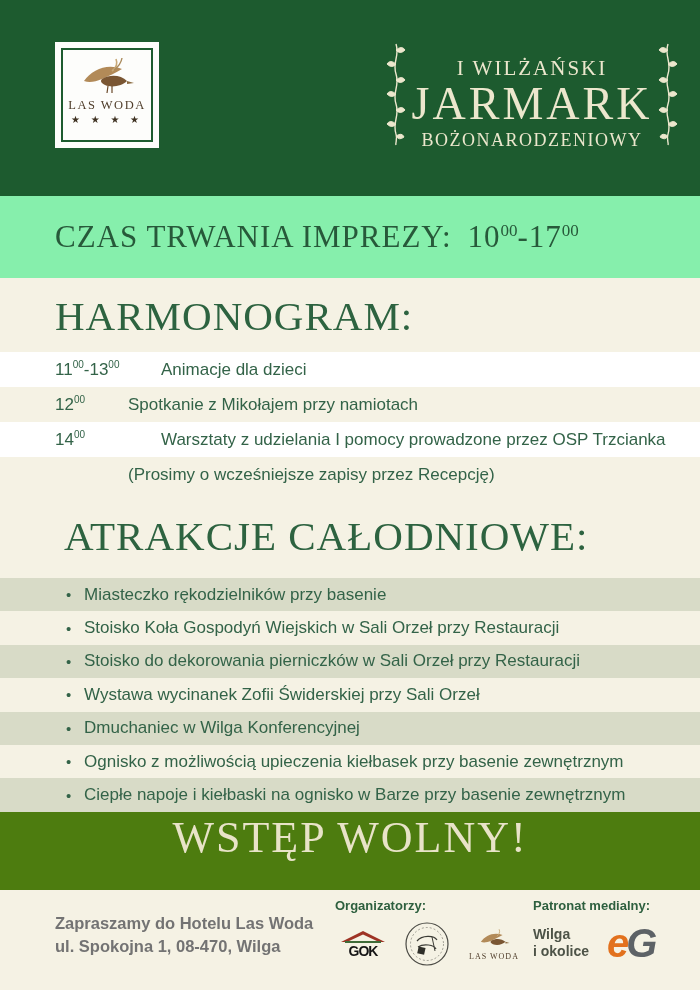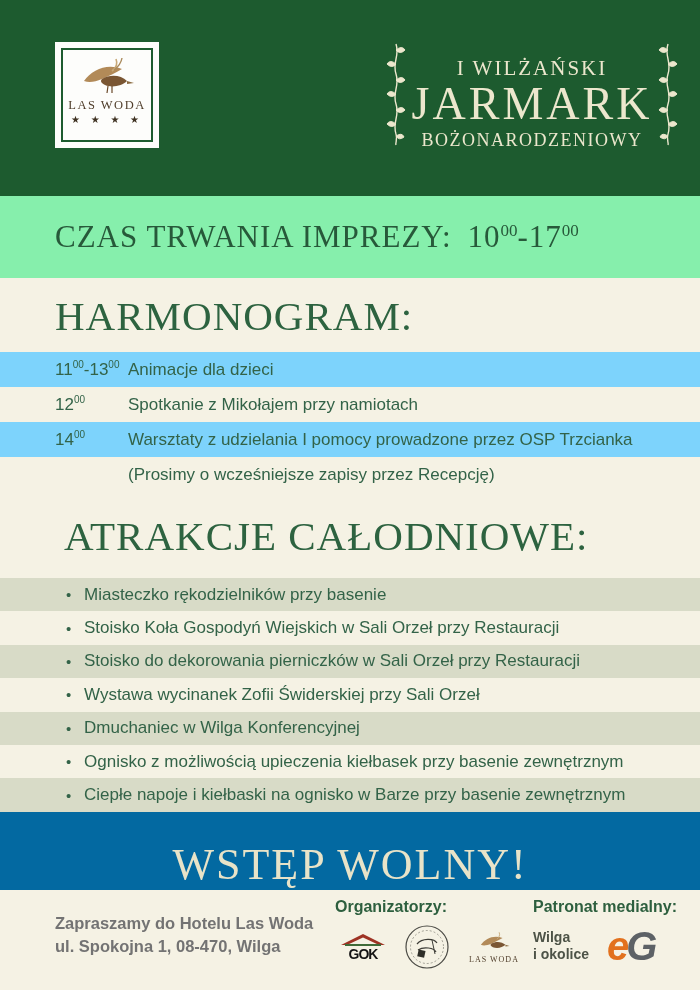--- a/index.html
+++ b/index.html
@@ -29,38 +29,38 @@
   .duration-text sup{font-size:17px;letter-spacing:0;}
   
   .main{position:absolute;top:278px;left:0;width:700px;height:534px;}
   .section-heading{position:absolute;font-family:"Liberation Serif",serif;font-size:41px;
                    color:#2d6340;letter-spacing:1px;}
   #harmonogram-heading{left:55px;top:14px;}
   #atrakcje-heading{left:64px;top:234px;}
   .schedule-rows{position:absolute;top:74px;left:0;width:700px;}
   .srow{display:flex;align-items:center;height:35px;padding-left:55px;box-sizing:border-box;
         font-size:17px;color:#336348;}
-  .srow.striped{background:#7dd3fc;}
+  .srow.striped{background:#ffffff;gap:33px;}
   .stime{width:73px;flex:0 0 73px;}
   .stime sup{font-size:10px;}
   .bullet-rows{position:absolute;top:300px;left:0;width:700px;}
   .brow{display:flex;align-items:center;height:33.4px;padding-left:66px;box-sizing:border-box;
         font-size:17px;color:#336348;}
   .brow.striped{background:#d8dbc7;}
   .bdot{width:18px;flex:0 0 18px;font-size:15px;}
   
-  .free-band{position:absolute;top:812px;left:0;width:700px;height:78px;background:#0369a1;
-             display:flex;align-items:flex-end;justify-content:center;}
+  .free-band{position:absolute;top:812px;left:0;width:700px;height:78px;background:#4d7c0f;
+             display:flex;align-items:flex-start;justify-content:center;}
   .free-text{font-family:"Liberation Serif",serif;font-size:44px;color:#e8e3c8;letter-spacing:2px;}
   
   .footer{position:absolute;top:890px;left:0;width:700px;height:100px;background:#f5f2e4;}
   .address{position:absolute;left:55px;top:22px;font-size:16.5px;font-weight:bold;
            color:#737373;line-height:23px;}
   .organizers{position:absolute;left:335px;top:8px;}
-  .footer-heading{font-size:16px;font-weight:bold;color:#2d5f3e;}
+  .footer-heading{font-size:13px;font-weight:bold;color:#2d5f3e;}
   .org-logos{display:flex;align-items:center;gap:13px;margin-top:8px;}
   .gok-logo{display:flex;flex-direction:column;align-items:center;width:56px;}
   .gok-text{font-size:14px;font-weight:bold;color:#141414;letter-spacing:-1px;line-height:16px;}
   .stamp-logo{width:46px;height:46px;}
   .mini-laswoda{display:flex;flex-direction:column;align-items:center;width:62px;}
   .mini-laswoda-text{font-family:"Liberation Serif",serif;font-size:8px;letter-spacing:1px;
                      color:#4f3d2a;margin-top:1px;}
   .patronage{position:absolute;left:533px;top:8px;}
   .pat-row{display:flex;align-items:center;gap:18px;margin-top:10px;}
   .pat-name{font-size:14px;font-weight:bold;color:#4d5347;line-height:17px;}

